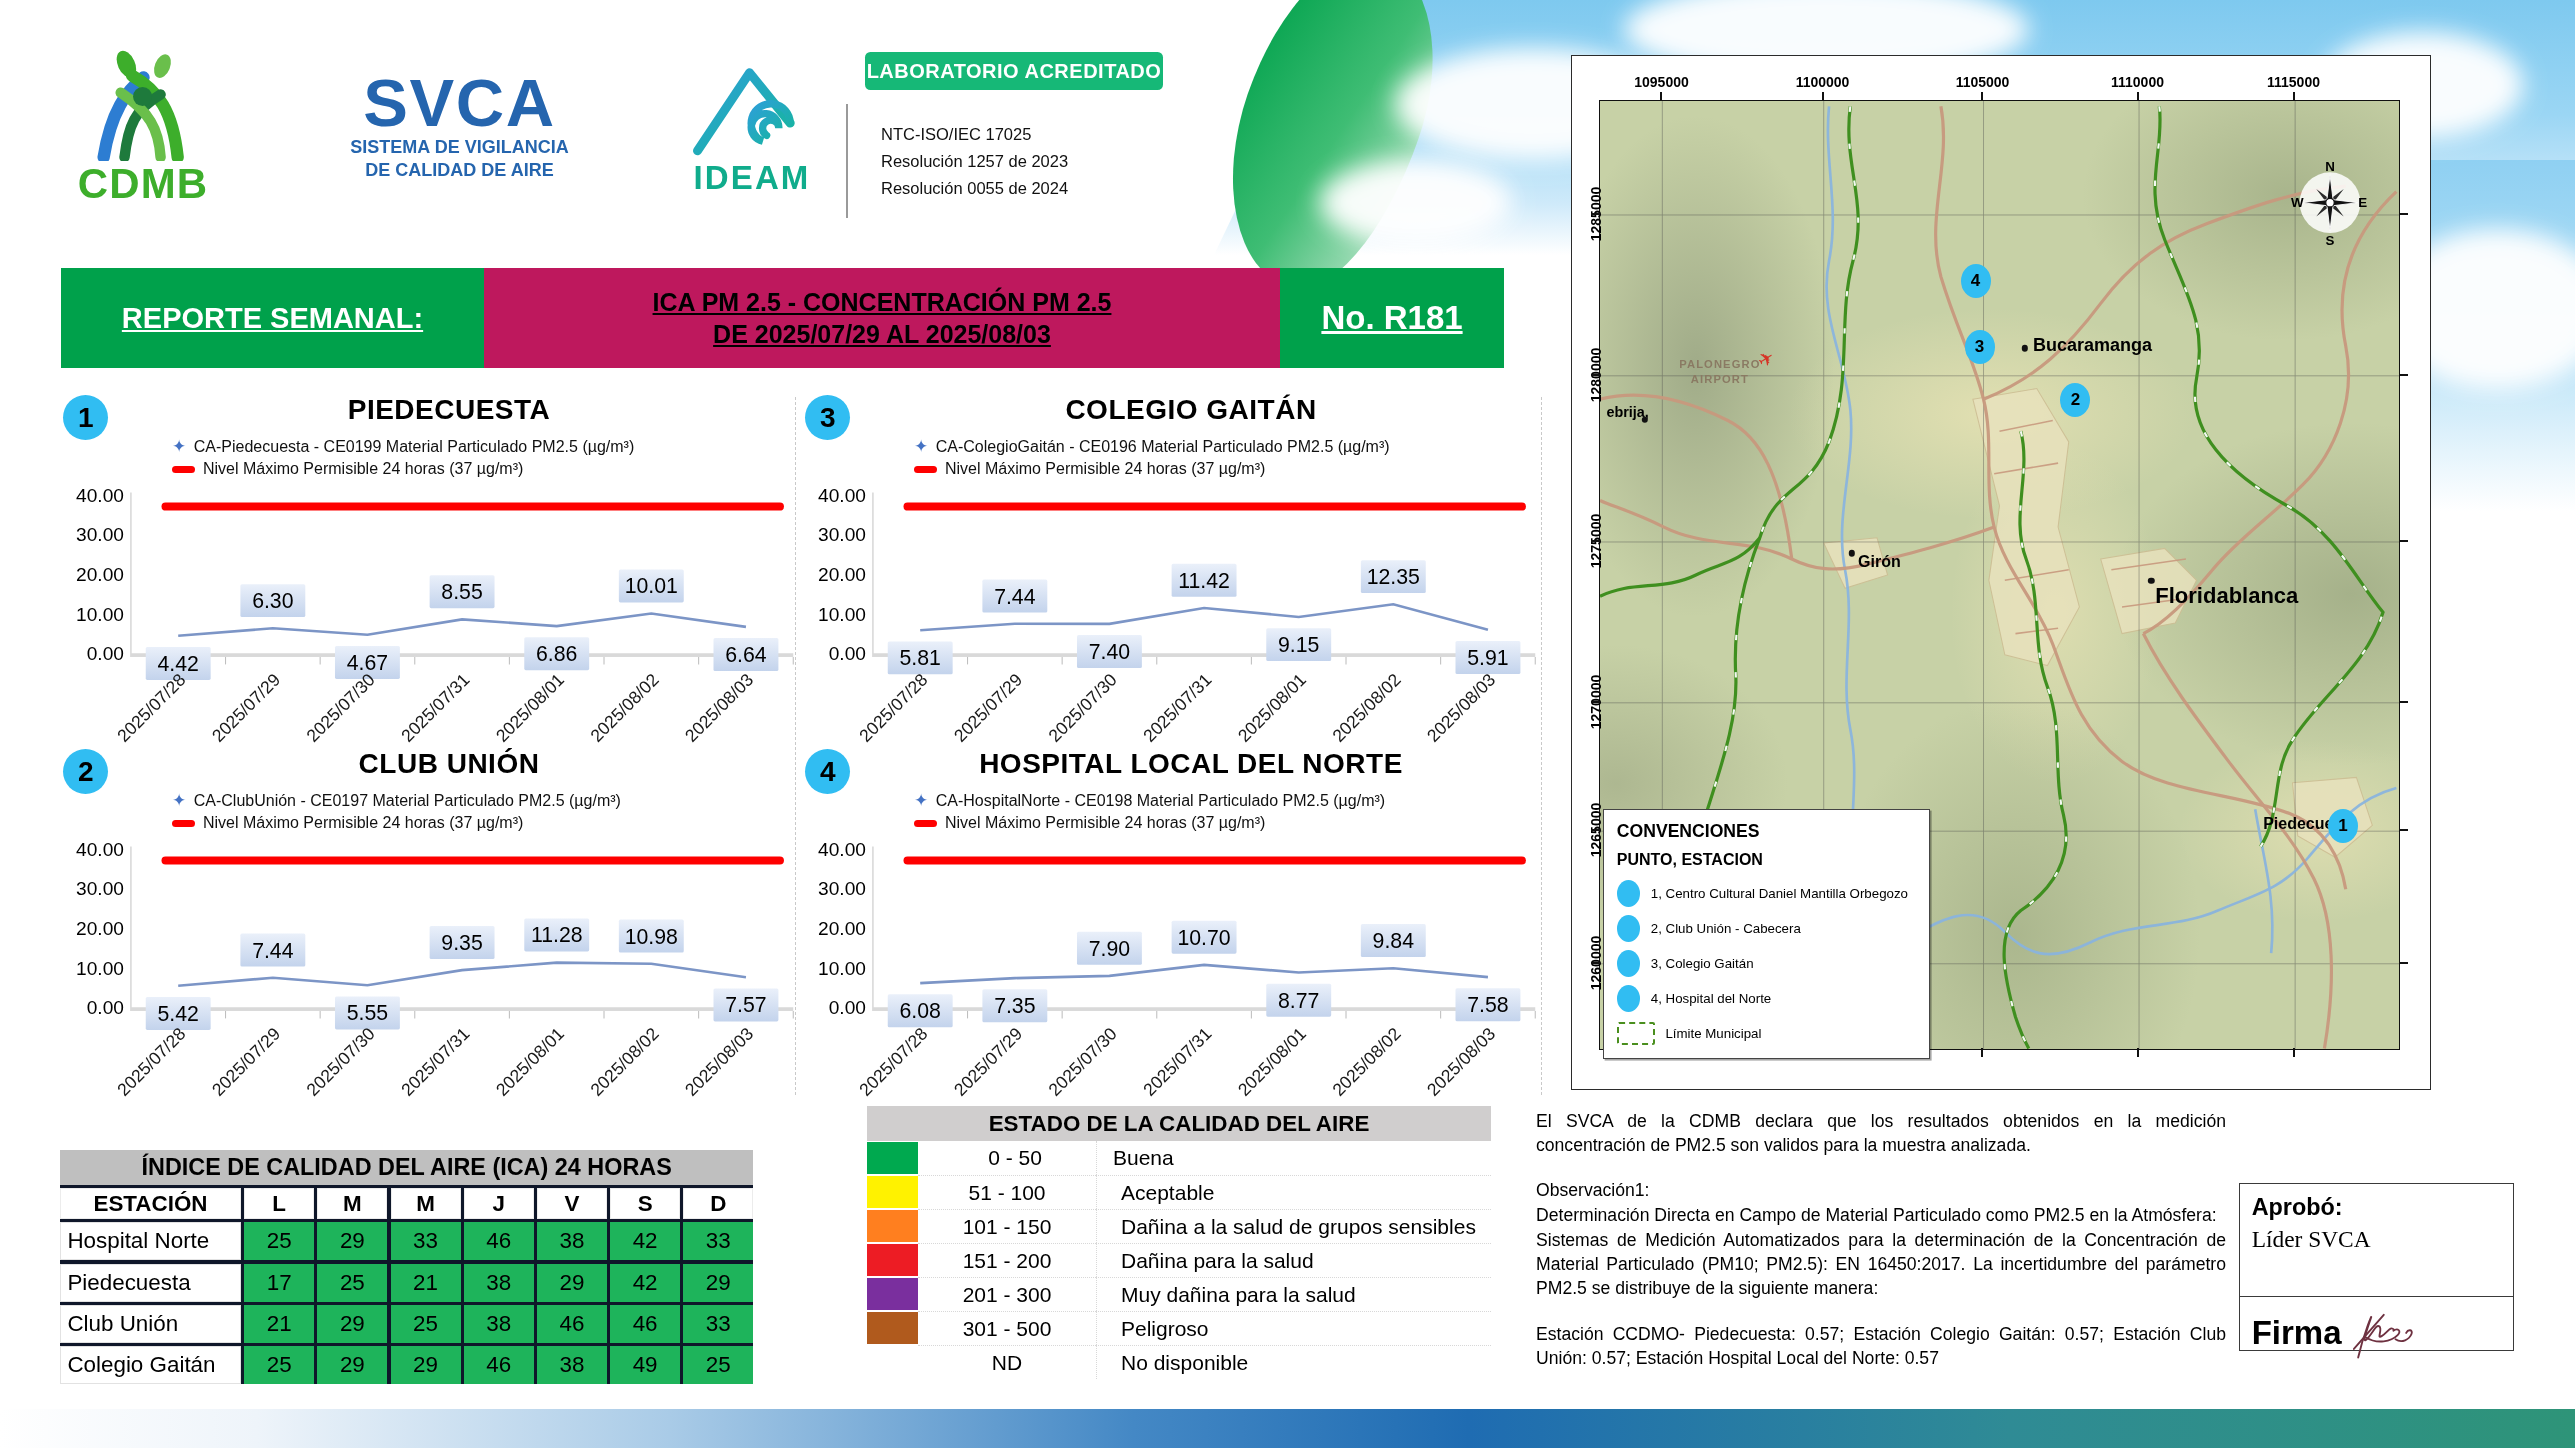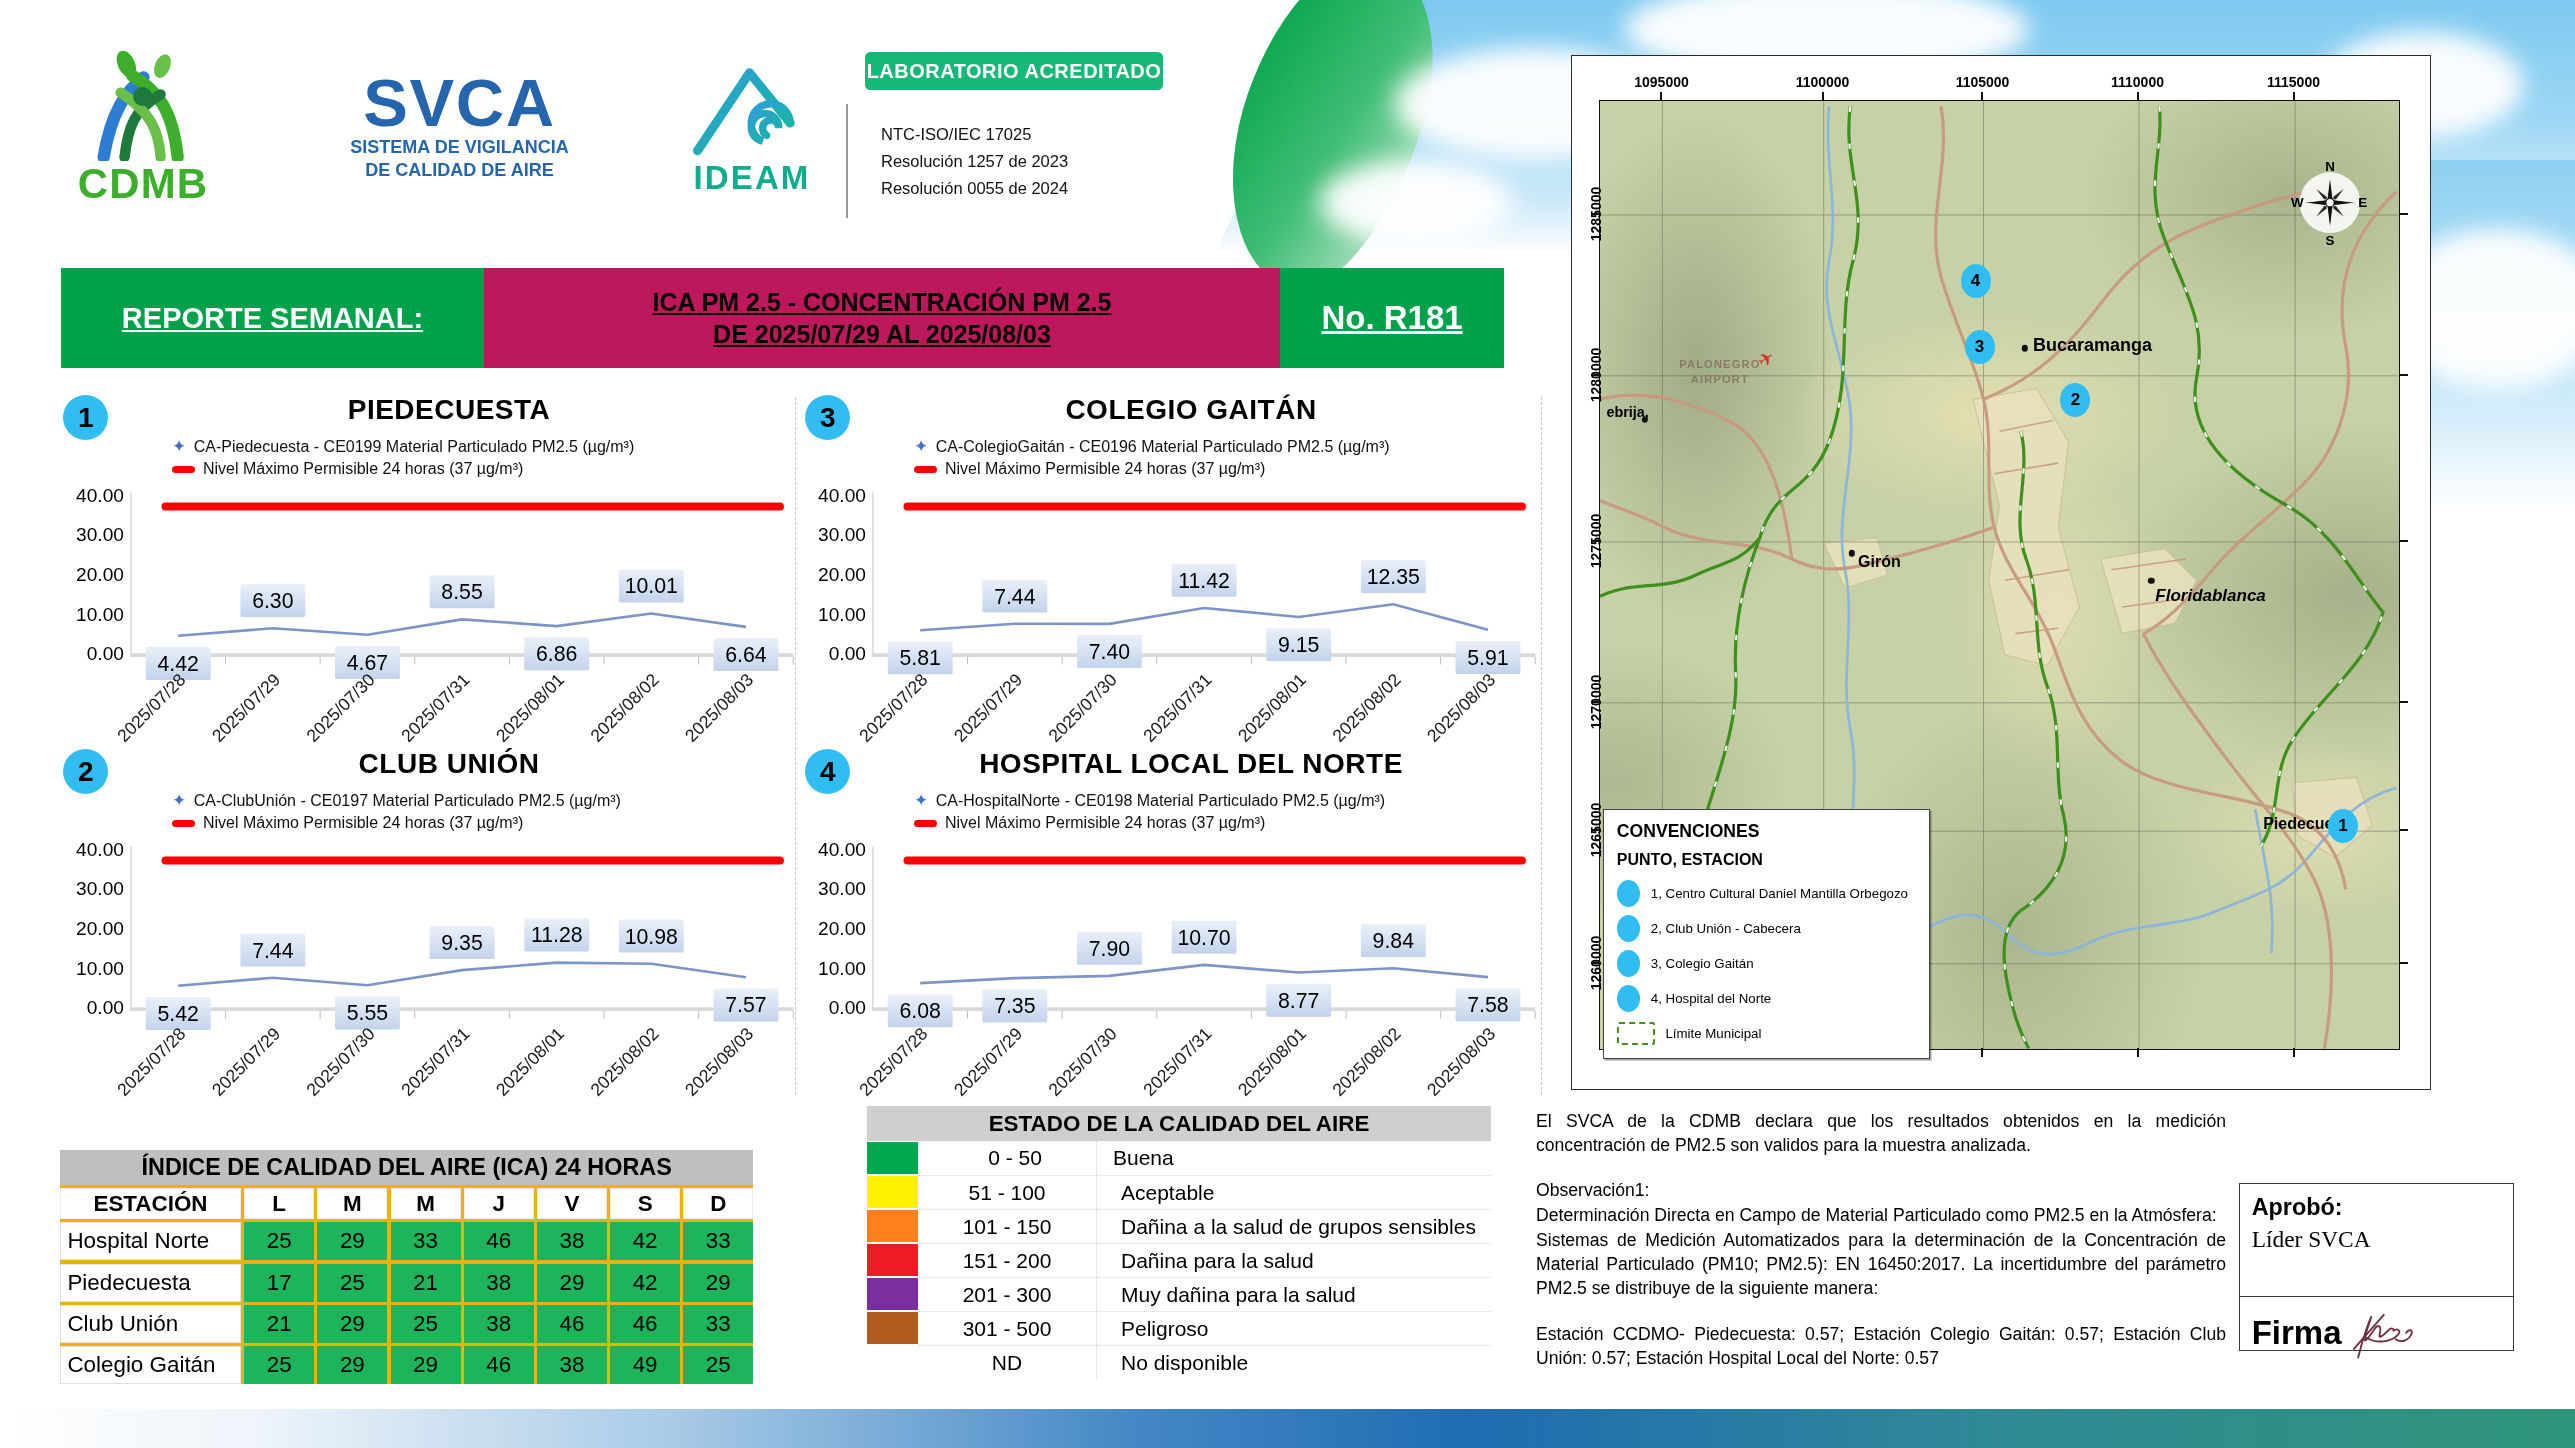--- a/index.html
+++ b/index.html
@@ -49,21 +49,21 @@
     font-size:28px;font-weight:bold;letter-spacing:0.5px;}
   .ch-legend{position:absolute;left:113px;top:42px;}
   .ch-lrow{display:flex;align-items:center;gap:7.5px;font-size:16px;line-height:22.4px;color:#111;}
   .lm-diamond{color:#4472c4;font-size:17px;}
   .lm-red{display:inline-block;width:23.4px;height:7px;background:#fe0000;border-radius:3.7px;}
   .chart-svg{position:absolute;left:0;top:89px;}
 
   
   #ica-table{position:absolute;left:60px;top:1150px;z-index:3;display:grid;
     grid-template-columns:181px repeat(7,70px);grid-template-rows:35px 31px repeat(4,38px);
-    gap:3.2px;background:#eab308;}
+    gap:3.2px;background:#0f172a;}
   .it-title{grid-column:1/-1;background:#bfbfbf;display:flex;align-items:center;justify-content:center;
     font-size:23.4px;font-weight:bold;}
   .it-h{display:flex;align-items:center;justify-content:center;font-size:22.4px;font-weight:bold;background:#fff;border:0.5px solid #ececec;}
   .it-station{display:flex;align-items:center;padding-left:6.4px;font-size:22.4px;background:#fff;border:0.5px solid #e2e2e2;}
   .it-cell{display:flex;align-items:center;justify-content:center;font-size:22.4px;background:#1eb45b;}
 
   
   #aqi-legend{position:absolute;left:867px;top:1106px;width:624px;z-index:3;display:grid;
     grid-template-columns:51px 178px 1fr;grid-template-rows:35px repeat(7,34px);}
   .aq-title{grid-column:1/-1;background:#d0cece;display:flex;align-items:center;justify-content:center;
@@ -609,21 +609,21 @@
         <circle cx="0" cy="0" r="7" fill="#fff" stroke="#111" stroke-width="2"></circle>
         <text x="0" y="-52" text-anchor="middle" font-size="22" font-weight="bold">N</text>
         <text x="0" y="70" text-anchor="middle" font-size="22" font-weight="bold">S</text>
         <text x="54" y="7" text-anchor="middle" font-size="22" font-weight="bold">E</text>
         <text x="-54" y="7" text-anchor="middle" font-size="22" font-weight="bold">W</text>
       </svg>
     <div class="map-city" style="left: 54.2%; top: 25.7%; font-size: 18px;">Bucaramanga</div>
         <div class="city-dot" style="left: 53.2%; top: 26.1%;"></div>
         <div class="map-city" style="left: 32.3%; top: 48.6%; font-size: 16px;">Girón</div>
         <div class="city-dot" style="left: 31.5%; top: 47.7%;"></div>
-        <div class="map-city" style="left: 69.5%; top: 52.2%; font-size: 17px; font-style: italic;">Floridablanca</div>
+        <div class="map-city" style="left: 69.5%; top: 52.2%; font-size: 22px;">Floridablanca</div>
         <div class="city-dot" style="left: 69%; top: 50.6%;"></div>
         <div class="map-city" style="left: 83%; top: 76.3%; font-size: 16px;">Piedecuesta</div>
         <div class="map-city" style="left: 0.8%; top: 32.8%; font-size: 14.4px;">ebrija,</div>
         <div class="city-dot" style="left: 5.6%; top: 33.6%;"></div>
         <div id="airport-label" style="left: 15%; top: 28.6%;">
           <div>PALONEGRO</div>
           <div>AIRPORT</div>
         </div>
         <div id="airport-plane" style="left: 20.8%; top: 27.2%;">✈</div>
         <div class="map-marker" style="left: 47%; top: 19%;">4</div>

